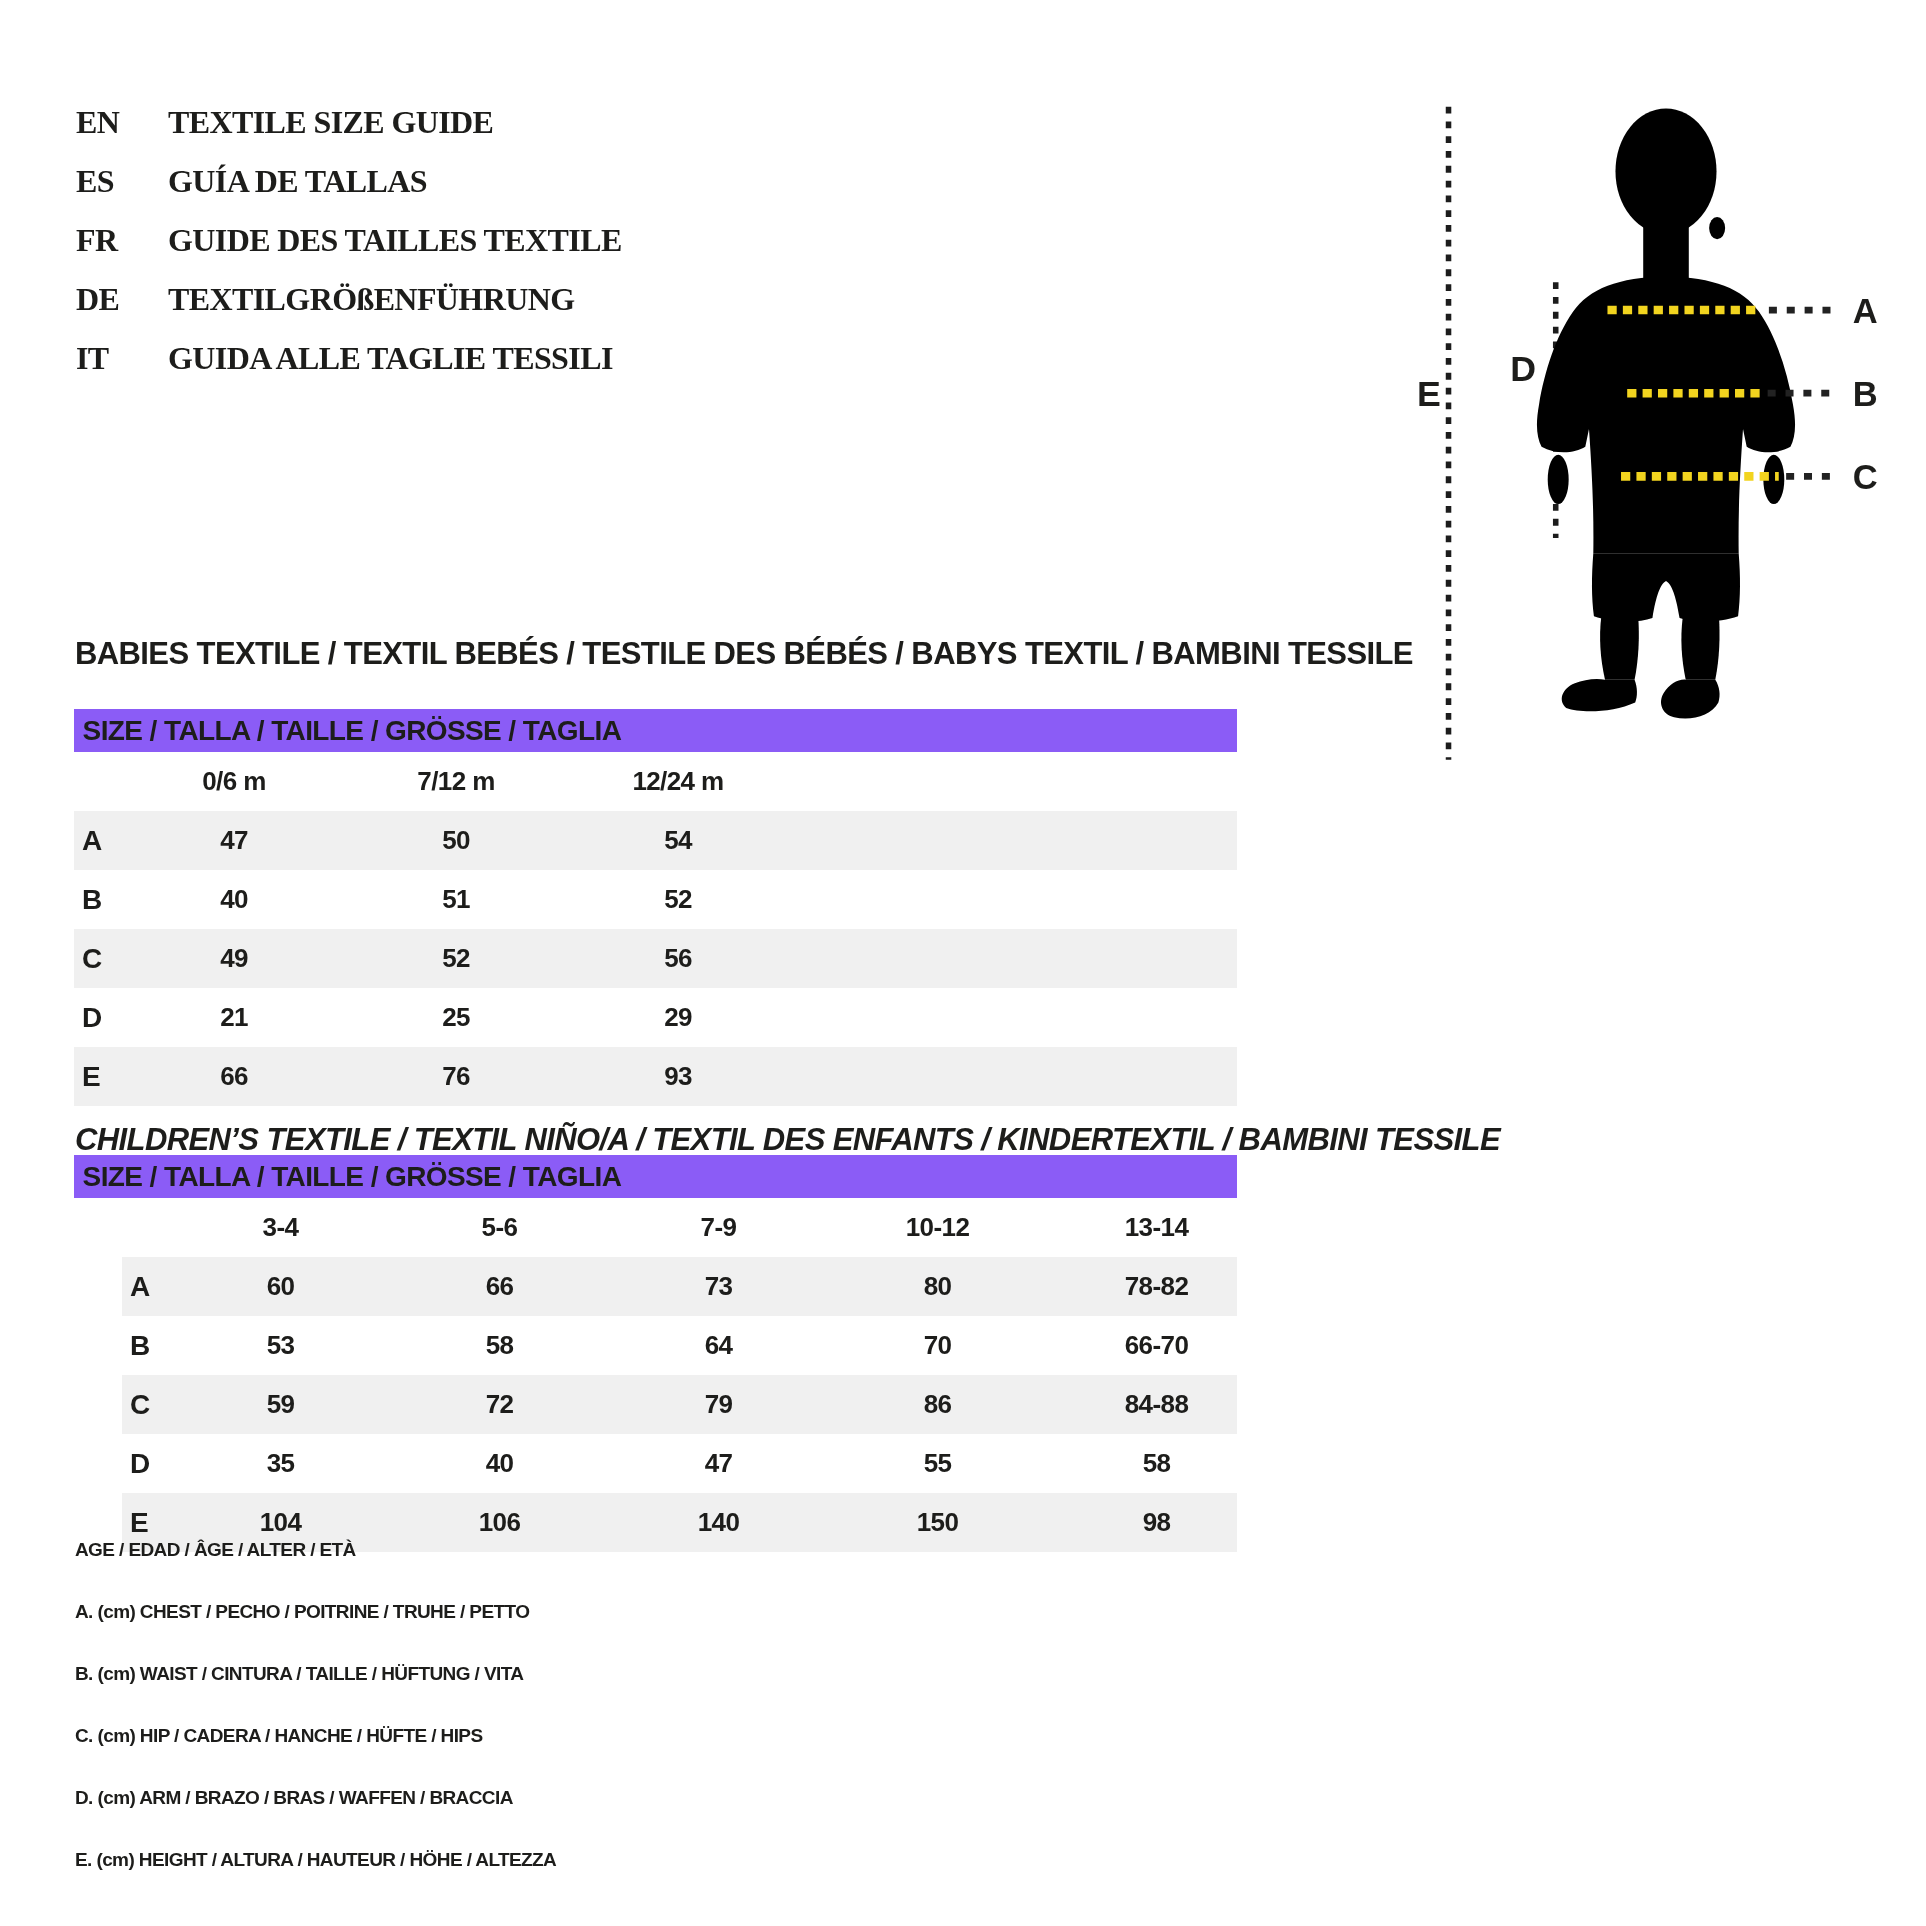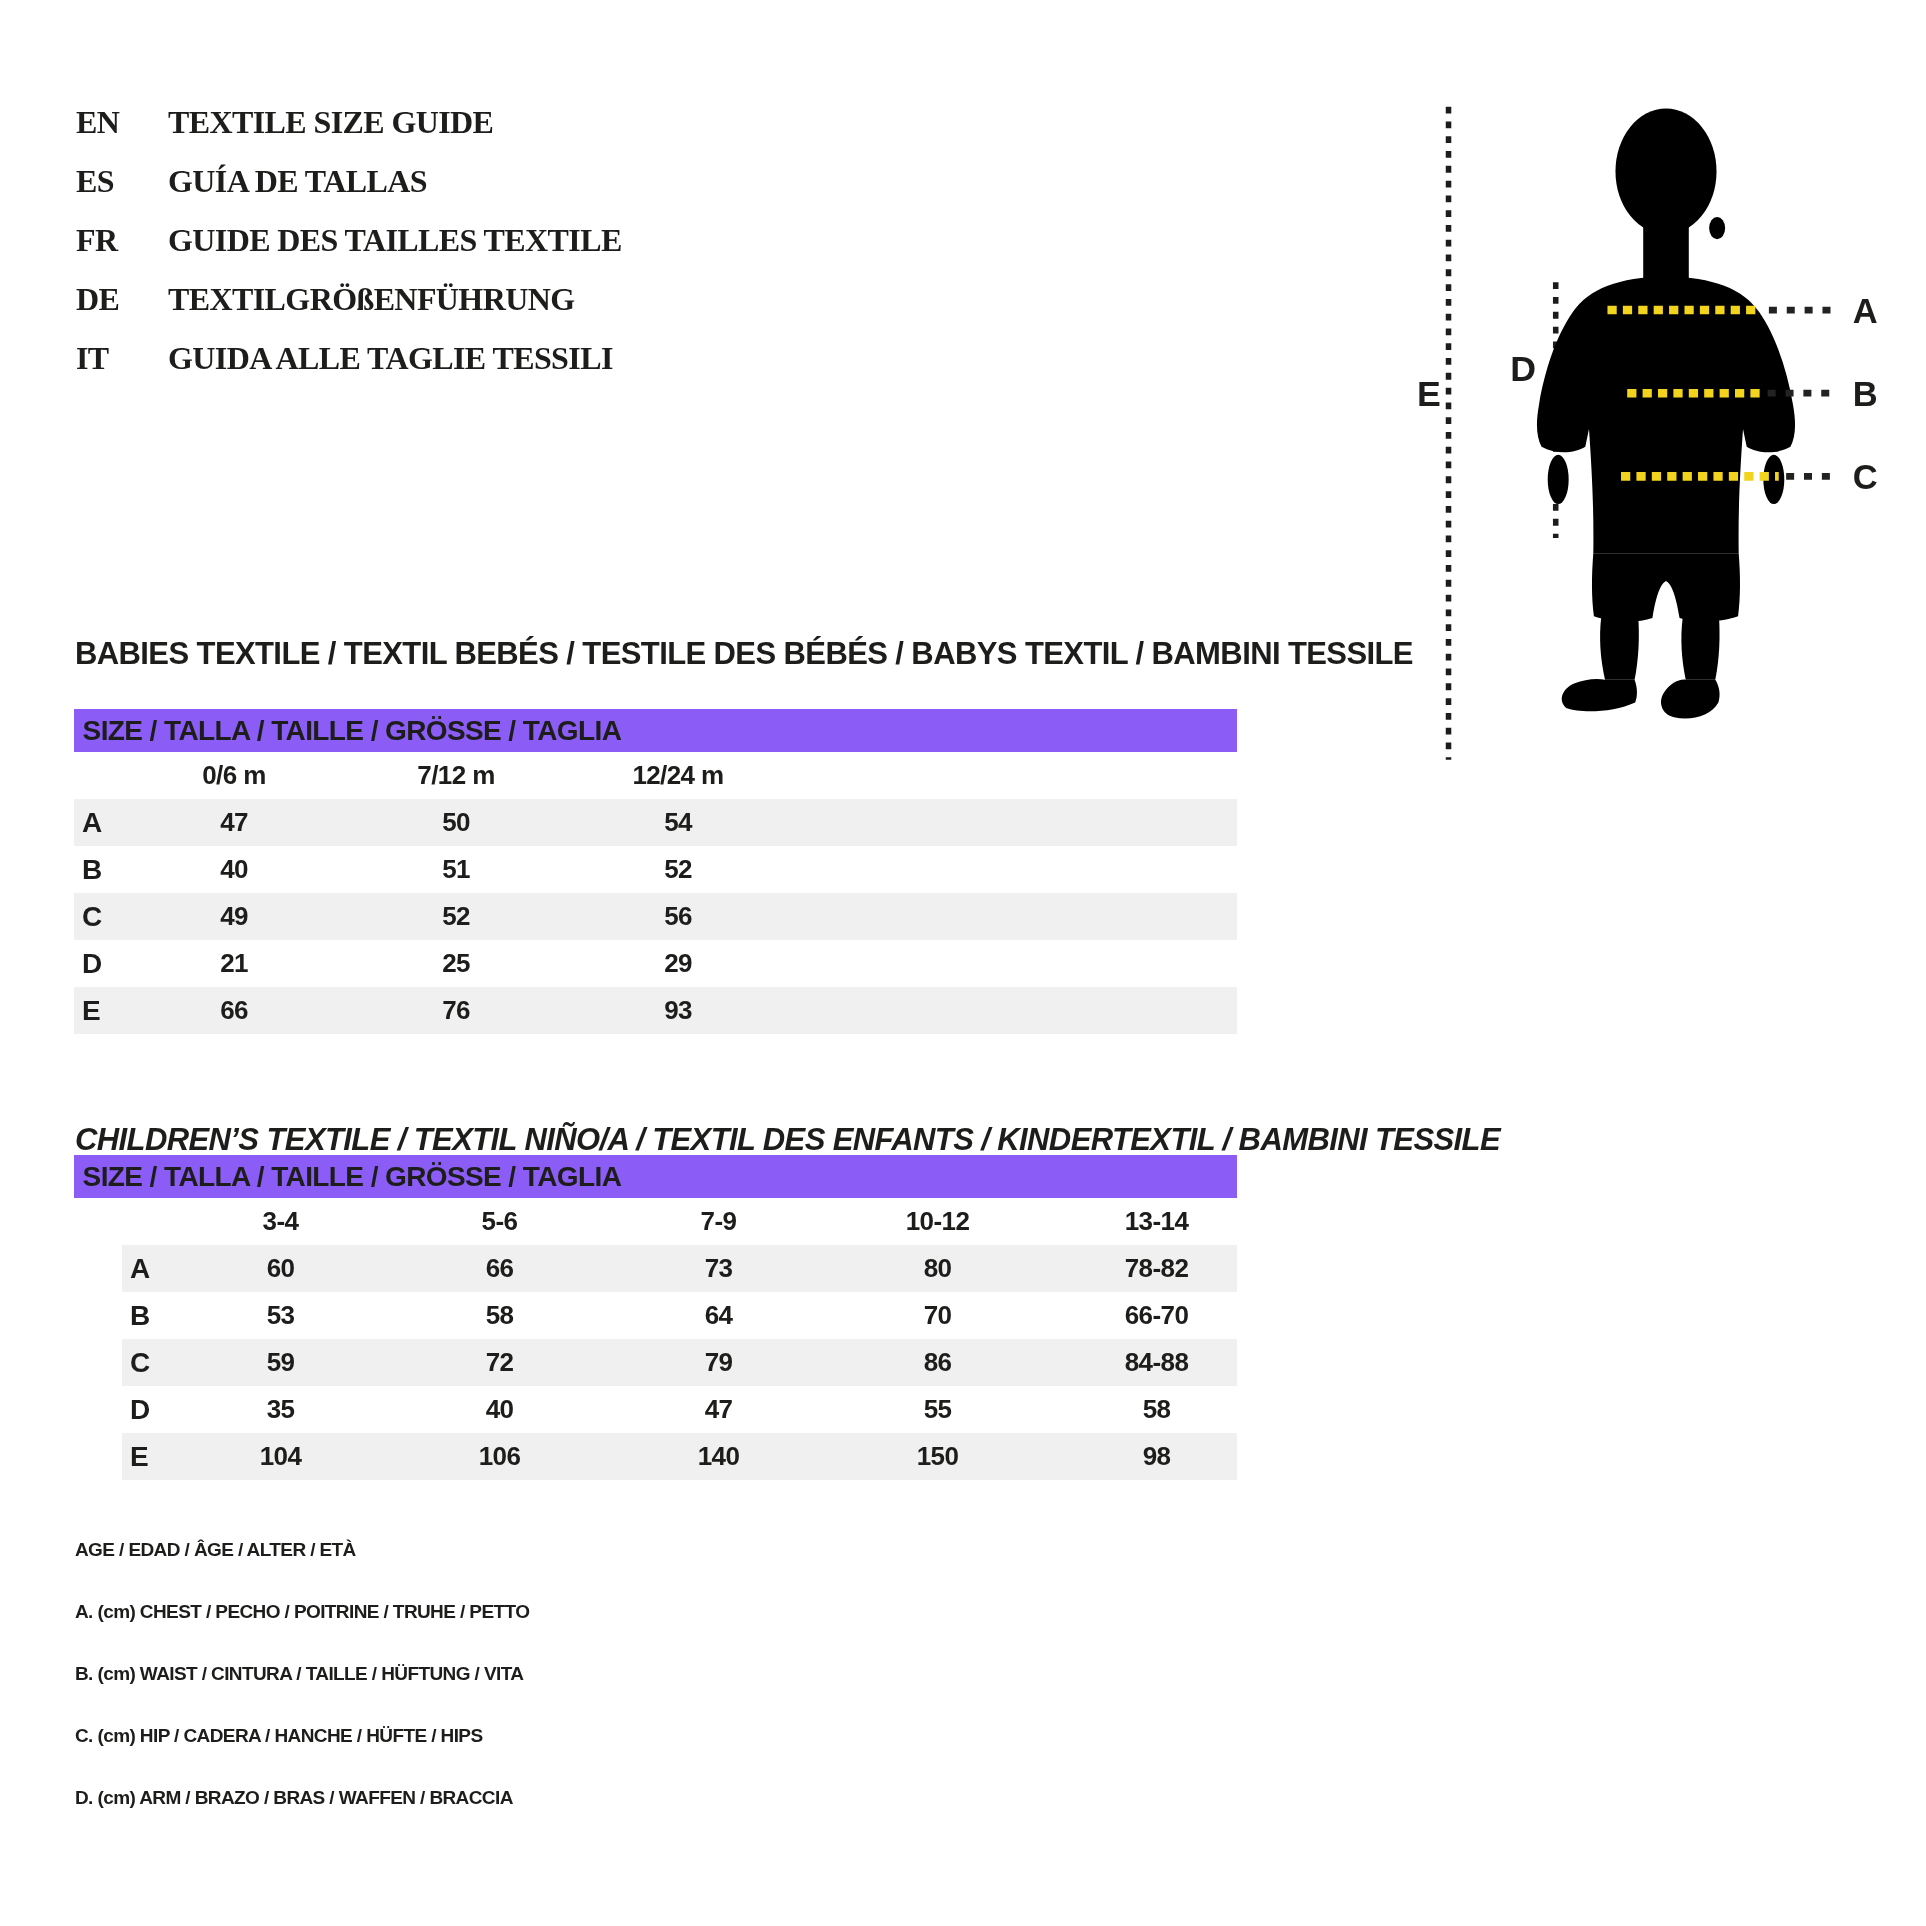--- a/index.html
+++ b/index.html
@@ -30,21 +30,21 @@
 
   .size-table { position:absolute; left:74px; width:1163px; }
   .babies-table { top:709px; }
   .children-table { top:1155px; }
 
   .t-head {
     height:43px; background:#8b5cf6;
     display:flex; align-items:center;
     padding-left:8.6px; font-size:28px; white-space:nowrap;
   }
-  .t-cols, .t-row { display:grid; height:47px; align-items:center; font-size:26px; }
+  .t-cols, .t-row { display:grid; height:59px; align-items:center; font-size:26px; }
   .babies-table .t-cols, .babies-table .t-row { grid-template-columns:49px 222px 222px 222px; }
   .children-table .t-cols, .children-table .t-row { grid-template-columns:49px 219px 219px 219px 219px 219px;margin-left:48px; }
   .t-cell { text-align:center; }
   .t-label { text-align:left; padding-left:8px; font-size:28px; }
   .shade { background:#f0f0f0; }
 
   
   .legend { position:absolute; left:75px; top:1519px; }
   .legend-line { height:62px; line-height:62px; font-size:19px; white-space:nowrap; }
 </style>
@@ -224,14 +224,15 @@
     <div class="t-cell">98</div>
   </div>
 </div>
 
 <div class="legend">
   <div class="legend-line">AGE / EDAD / ÂGE / ALTER / ETÀ</div>
   <div class="legend-line">A. (cm) CHEST / PECHO / POITRINE / TRUHE / PETTO</div>
   <div class="legend-line">B. (cm) WAIST / CINTURA / TAILLE / HÜFTUNG / VITA</div>
   <div class="legend-line">C. (cm) HIP / CADERA / HANCHE / HÜFTE / HIPS</div>
   <div class="legend-line">D. (cm) ARM / BRAZO / BRAS / WAFFEN / BRACCIA</div>
+  <div class="legend-line">E. (cm) HEIGHT / ALTURA / HAUTEUR / HÖHE / ALTEZZA</div>
 </div>
 
 
 </body></html>

